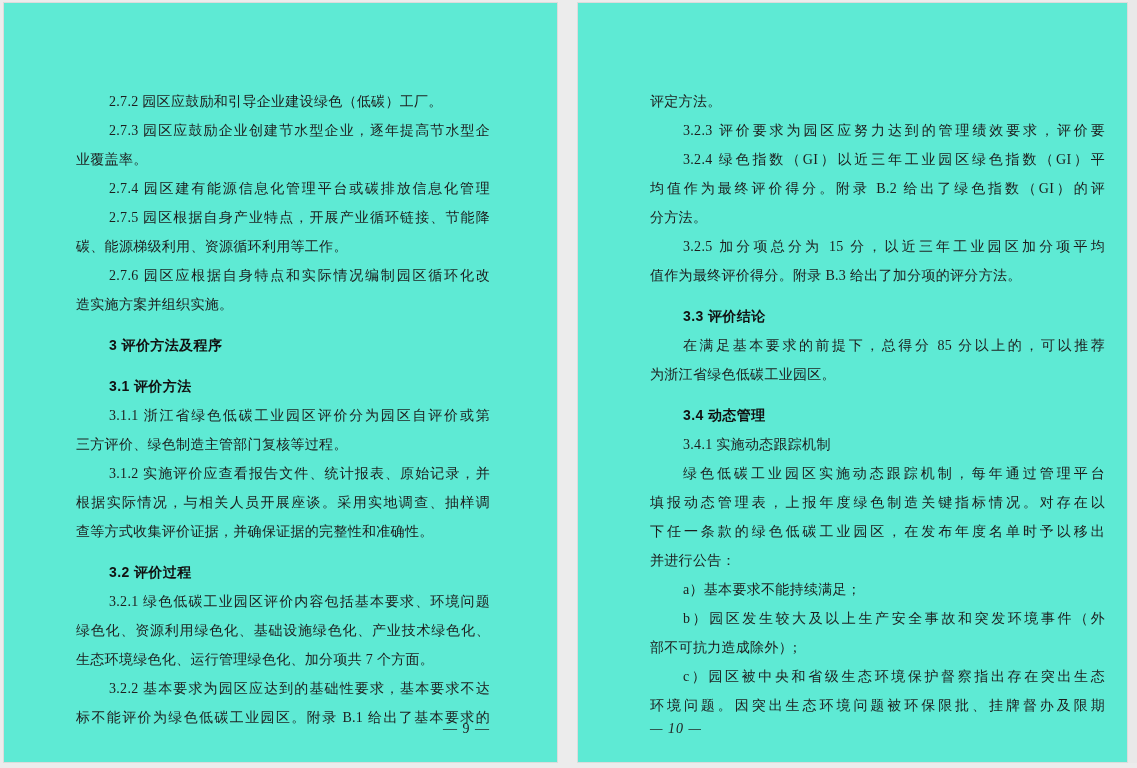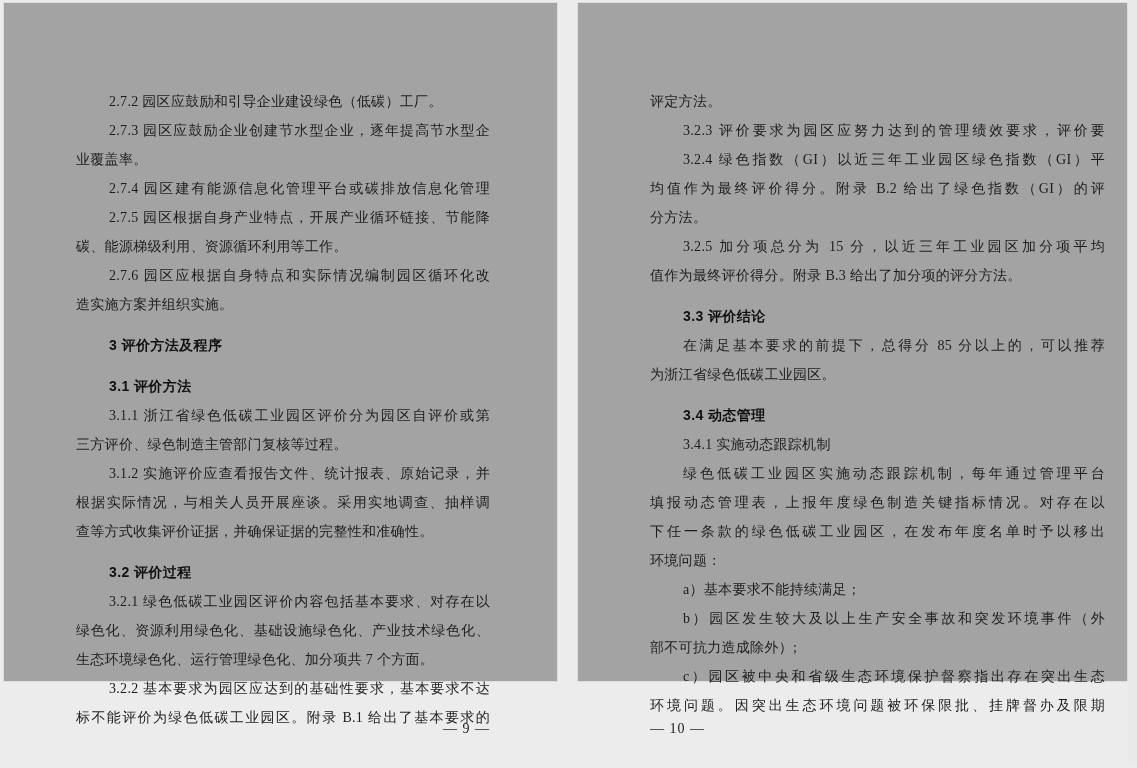--- a/index.html
+++ b/index.html
@@ -14,22 +14,22 @@
     background: #ececec;
     font-family: "Liberation Serif", "DejaVu Serif", serif;
   }
   .viewer {
     position: absolute;
     inset: 0;
   }
   .page {
     position: absolute;
     top: 2px;
-    height: 680px;
-    background: #a3a3a3;
+    height: 761px;
+    background: #5eead4;
     border: 1px solid #dcdcdc;
     box-sizing: border-box;
   }
   .page-left  { left: 3px;   width: 555px; }
   .page-right { left: 577px; width: 551px; }
 
   .text-column {
     position: absolute;
     top: 84px;
     left: 72px;
@@ -63,21 +63,21 @@
 
   .page-footer {
     position: absolute;
     top: 718px;
     left: 72px;
     font-size: 14px;
     color: #222222;
     letter-spacing: 1px;
   }
   .page-left  .page-footer { width: 414px; text-align: right; }
-  .page-right .page-footer { width: 455px; text-align: left; }
+  .page-right .page-footer { width: 455px; text-align: left; font-style: italic; }
 
   .scrollbar-gutter {
     position: absolute;
     top: 0;
     right: 0;
     width: 9px;
     height: 768px;
     background: #e9e9e9;
   }
   .bottom-strip {
@@ -105,21 +105,21 @@
         <div class="line body indent fill">2.7.6 园区应根据自身特点和实际情况编制园区循环化改</div>
         <div class="line body">造实施方案并组织实施。</div>
         <div class="line heading indent">3 评价方法及程序</div>
         <div class="line heading indent">3.1 评价方法</div>
         <div class="line body indent fill">3.1.1 浙江省绿色低碳工业园区评价分为园区自评价或第</div>
         <div class="line body">三方评价、绿色制造主管部门复核等过程。</div>
         <div class="line body indent fill">3.1.2 实施评价应查看报告文件、统计报表、原始记录，并</div>
         <div class="line body fill">根据实际情况，与相关人员开展座谈。采用实地调查、抽样调</div>
         <div class="line body">查等方式收集评价证据，并确保证据的完整性和准确性。</div>
         <div class="line heading indent">3.2 评价过程</div>
-        <div class="line body indent fill">3.2.1 绿色低碳工业园区评价内容包括基本要求、对存在以</div>
+        <div class="line body indent fill">3.2.1 绿色低碳工业园区评价内容包括基本要求、环境问题</div>
         <div class="line body fill">绿色化、资源利用绿色化、基础设施绿色化、产业技术绿色化、</div>
         <div class="line body">生态环境绿色化、运行管理绿色化、加分项共 7 个方面。</div>
         <div class="line body indent fill">3.2.2 基本要求为园区应达到的基础性要求，基本要求不达</div>
         <div class="line body fill">标不能评价为绿色低碳工业园区。附录 B.1 给出了基本要求的</div>
       </div>
     <div class="page-footer">— 9 —</div>
   </div>
 
   <div class="page page-right">
     <div class="text-column">
@@ -131,21 +131,21 @@
         <div class="line body indent fill">3.2.5 加分项总分为 15 分，以近三年工业园区加分项平均</div>
         <div class="line body">值作为最终评价得分。附录 B.3 给出了加分项的评分方法。</div>
         <div class="line heading indent">3.3 评价结论</div>
         <div class="line body indent fill">在满足基本要求的前提下，总得分 85 分以上的，可以推荐</div>
         <div class="line body">为浙江省绿色低碳工业园区。</div>
         <div class="line heading indent">3.4 动态管理</div>
         <div class="line body indent">3.4.1 实施动态跟踪机制</div>
         <div class="line body indent fill">绿色低碳工业园区实施动态跟踪机制，每年通过管理平台</div>
         <div class="line body fill">填报动态管理表，上报年度绿色制造关键指标情况。对存在以</div>
         <div class="line body fill">下任一条款的绿色低碳工业园区，在发布年度名单时予以移出</div>
-        <div class="line body">环境问题：</div>
+        <div class="line body">并进行公告：</div>
         <div class="line body indent">a）基本要求不能持续满足；</div>
         <div class="line body indent fill">b）园区发生较大及以上生产安全事故和突发环境事件（外</div>
         <div class="line body">部不可抗力造成除外）;</div>
         <div class="line body indent fill">c）园区被中央和省级生态环境保护督察指出存在突出生态</div>
         <div class="line body fill">环境问题。因突出生态环境问题被环保限批、挂牌督办及限期</div>
       </div>
     <div class="page-footer">— 10 —</div>
   </div>
 
   <div class="scrollbar-gutter"></div>

